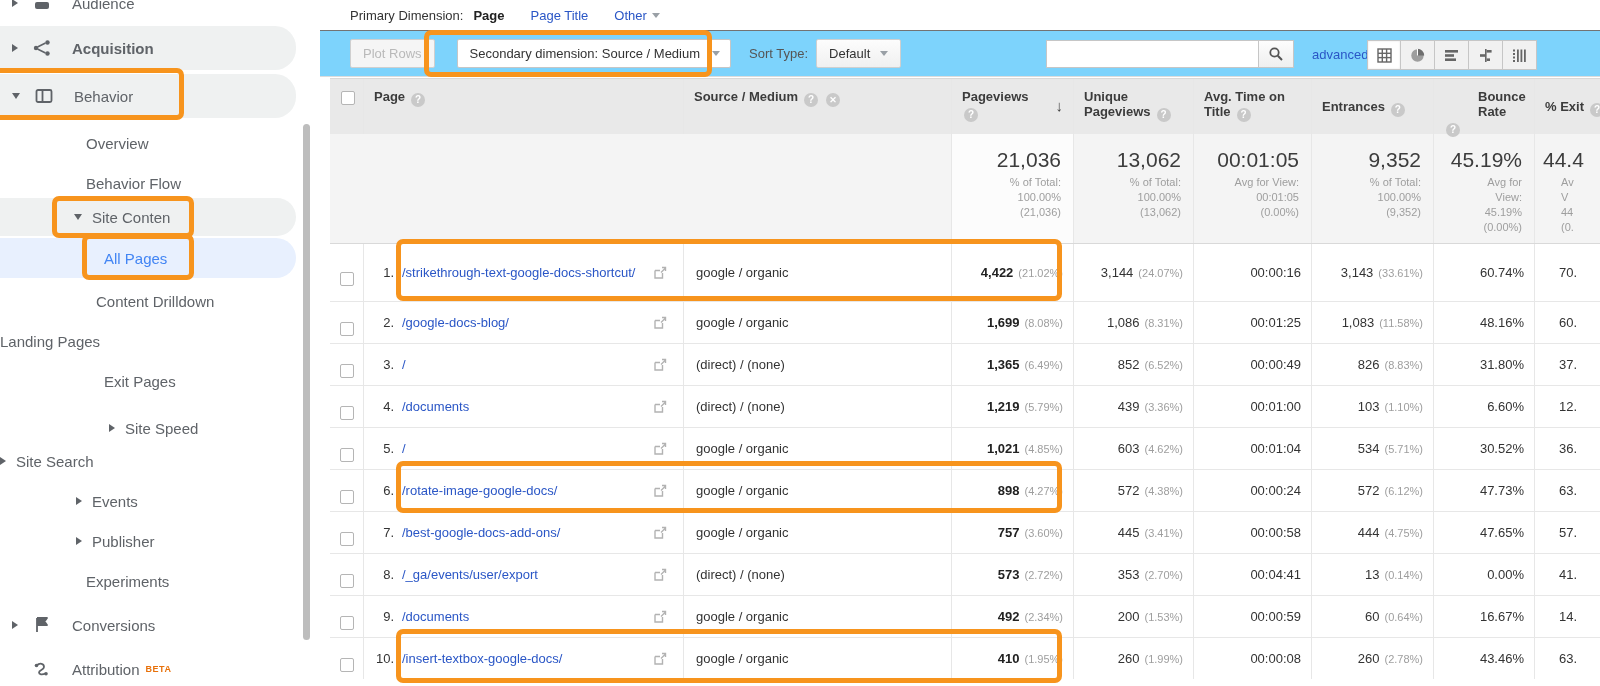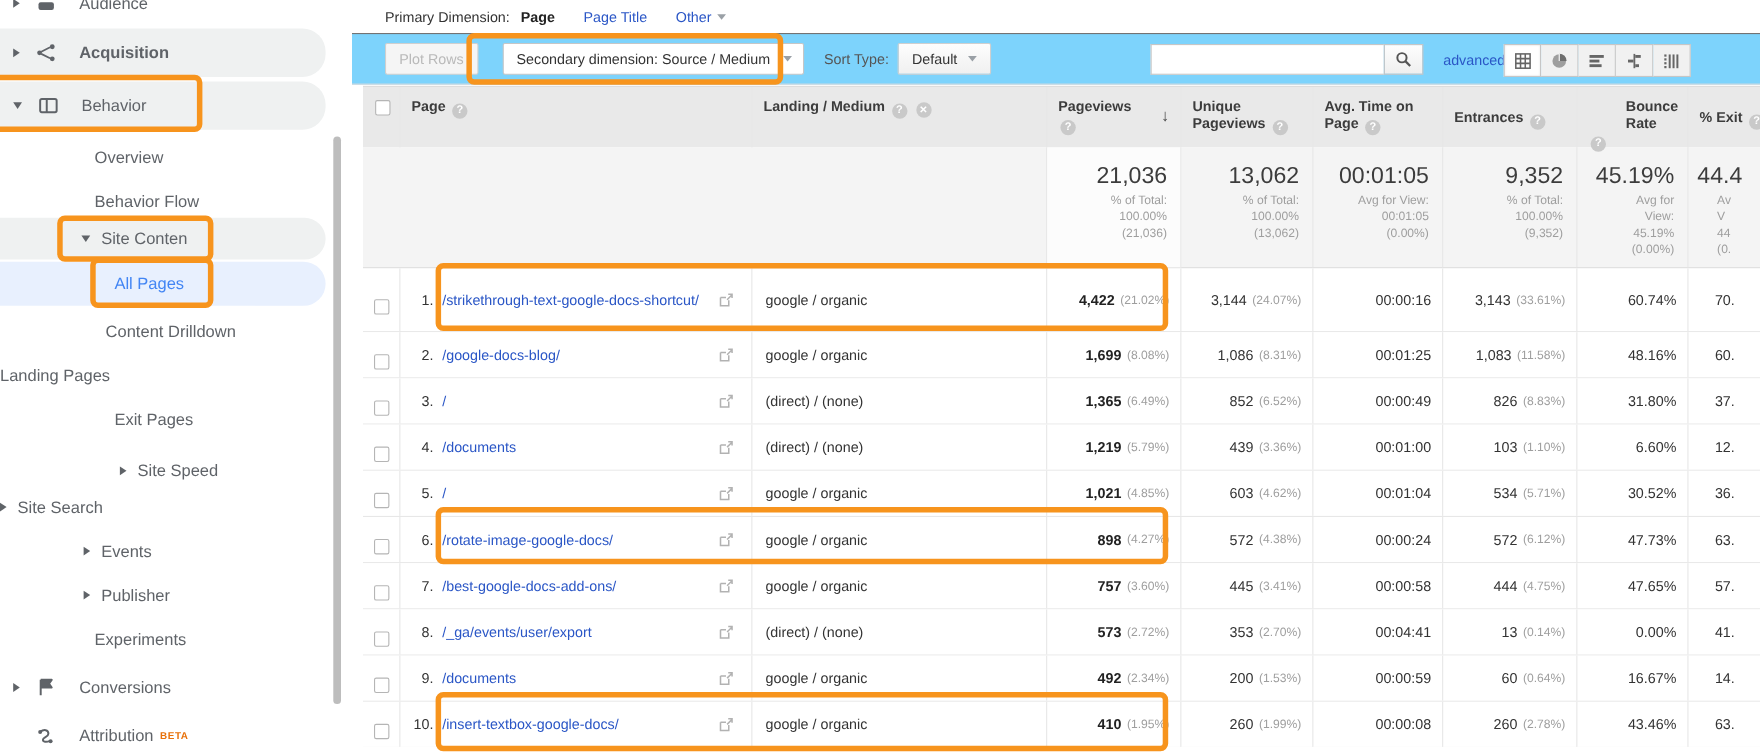--- a/index.html
+++ b/index.html
@@ -290,32 +290,32 @@
   <div id="table">
 
     <div class="tr" id="thead">
       <div class="th c-check">
           <span class="checkbox"></span>
         </div>
       <div class="th c-page">
         <span>Page</span><span class="qmark">?</span>
       </div>
       <div class="th c-source">
-        <span>Landing / Medium</span><span class="qmark">?</span><span class="xmark">✕</span>
+        <span>Source / Medium</span><span class="qmark">?</span><span class="xmark">✕</span>
       </div>
       <div class="th c-pv">
         <span style="display:block;">Pageviews</span>
         <span class="qmark" style="margin-left:2px; margin-top:3px;">?</span>
         <span class="sort-arrow">↓</span>
       </div>
       <div class="th c-uq">
         <span>Unique Pageviews</span><span class="qmark">?</span>
       </div>
       <div class="th c-time">
-        <span>Avg. Time on Page</span><span class="qmark">?</span>
+        <span>Avg. Time on Title</span><span class="qmark">?</span>
       </div>
       <div class="th c-ent" style="padding-top:20px;">
         <span>Entrances</span><span class="qmark">?</span>
       </div>
       <div class="th c-bounce">
         <span style="display:block;padding-left:34px;">Bounce Rate</span>
         <span class="qmark" style="margin-left:2px; margin-top:3px;">?</span>
       </div>
       <div class="th c-exit" style="padding-top:20px;">
         <span>% Exit</span><span class="qmark">?</span>

